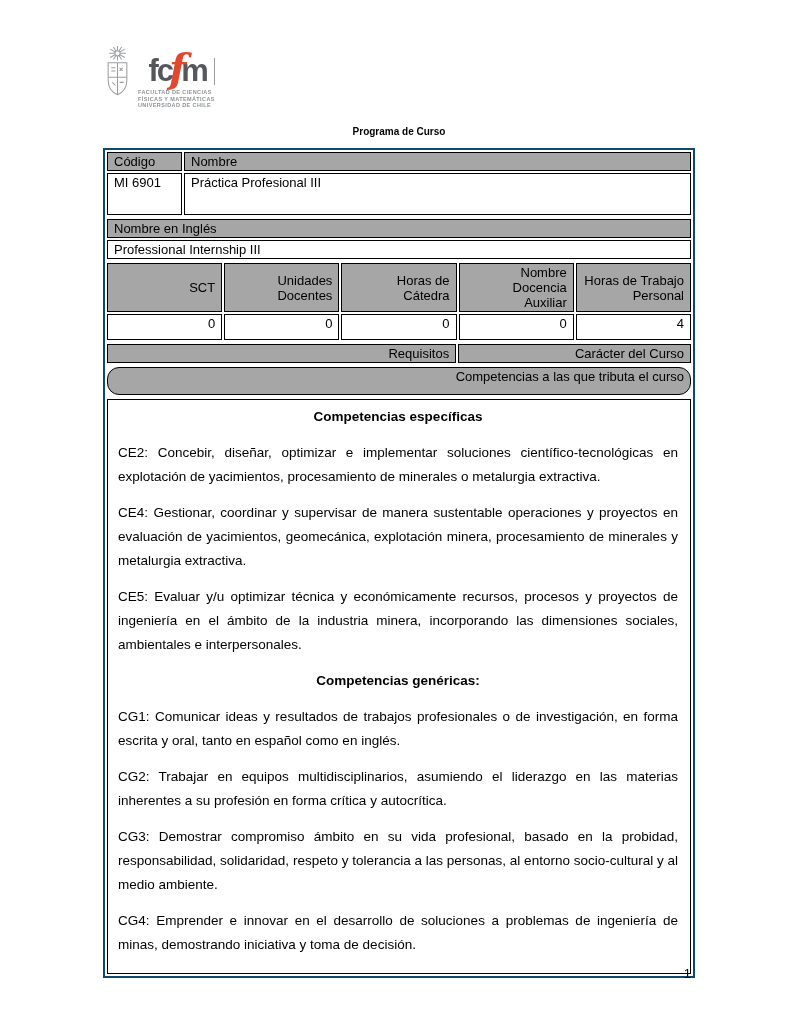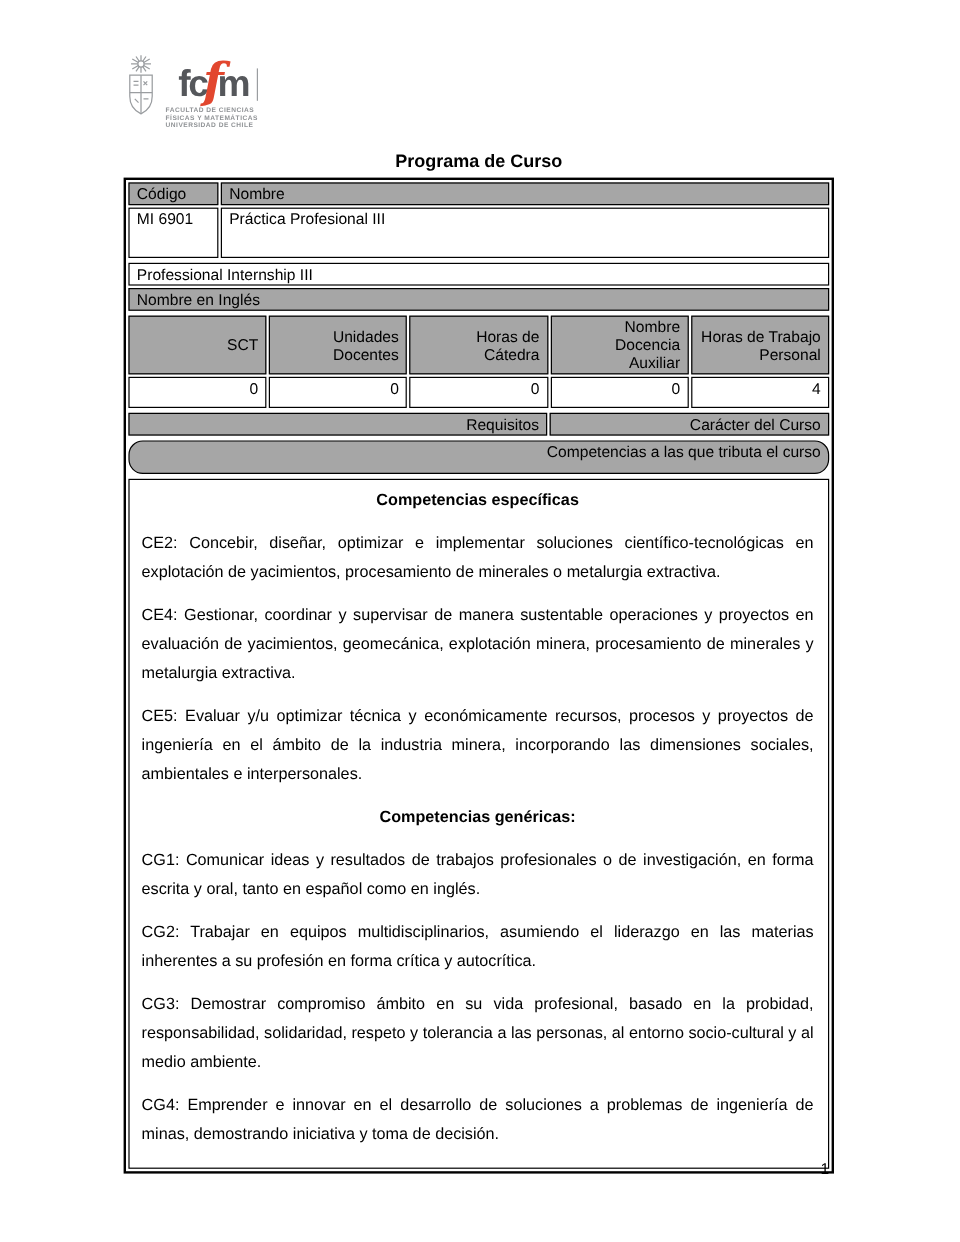--- a/index.html
+++ b/index.html
@@ -17,24 +17,24 @@
   .wordmark{height:36px;line-height:36px;font-weight:bold;letter-spacing:-2px;
     font-size:31px;color:#55575b;white-space:nowrap;margin-top:4px;text-align:right;}
   .wm-red{font-family:"DejaVu Serif", serif;font-style:italic;font-weight:bold;
     font-size:40px;color:#e2472f;margin:0 -3px;position:relative;top:1px;letter-spacing:-2px;}
   .wm-bar{display:inline-block;width:1px;height:27px;background:#9a9da0;margin-left:7px;vertical-align:-4px;}
   .logo-sub{margin-top:4px;font-size:5.5px;line-height:6.5px;letter-spacing:0.4px;
     color:#8f9295;font-weight:bold;white-space:nowrap;}
 
   
   .doc-title{position:absolute;top:126px;left:103px;width:592px;text-align:center;
-    font-weight:bold;font-size:15px;}
+    font-weight:bold;font-size:10px;}
 
   
-  .tbl-wrap{position:absolute;left:103px;top:148px;width:588px;border:2px solid #000000;background:#fff;}
+  .tbl-wrap{position:absolute;left:103px;top:148px;width:588px;border:2px solid #0c4a6e;background:#fff;}
   table.t{width:100%;border-collapse:separate;border-spacing:2px;table-layout:fixed;}
   table.t td{border:1px solid #000;font-size:13px;padding:1px 6px;vertical-align:top;overflow:hidden;}
   .gray{background:#a6a6a6;}
   .c{text-align:right;}
   .vm{vertical-align:middle !important;}
   .h16{height:15px;}
   .h38{height:38px;}
   .h30{height:30px;}
   .h24{height:22px;}
   .h26{height:24px;border-radius:12px;}
@@ -96,24 +96,24 @@
       <tr>
         <td class="h38">MI 6901</td>
         <td class="h38">Práctica Profesional III</td>
       </tr>
     </tbody>
       </table>
 
     <table class="t">
       <tbody>
           <tr>
-            <td class="h16">Professional Internship III</td>
+            <td class="gray h16">Nombre en Inglés</td>
           </tr>
       <tr>
-            <td class="gray h16">Nombre en Inglés</td>
+            <td class="h16">Professional Internship III</td>
           </tr>
     </tbody>
       </table>
 
     <table class="t">
       <tbody>
           <tr>
         <td class="gray c vm pre h30">SCT</td>
         <td class="gray c vm pre h30">Unidades
 Docentes</td>

